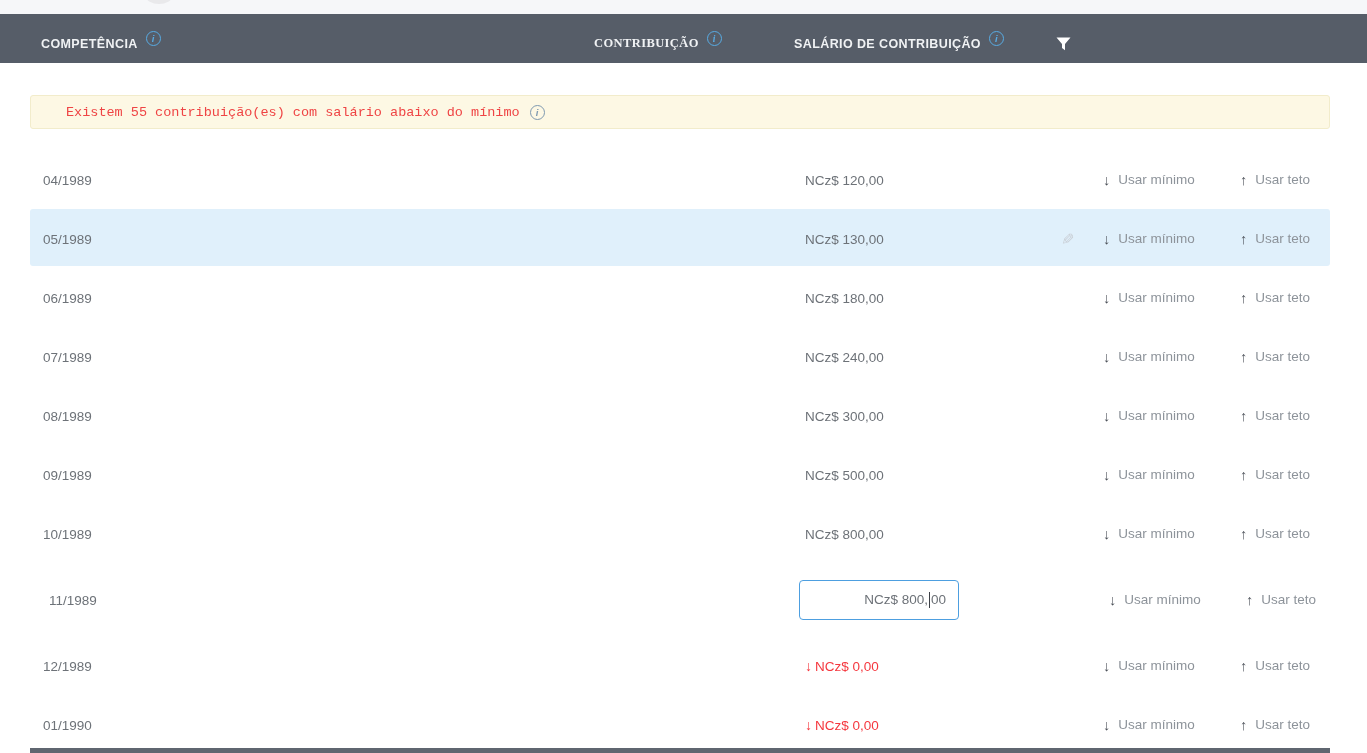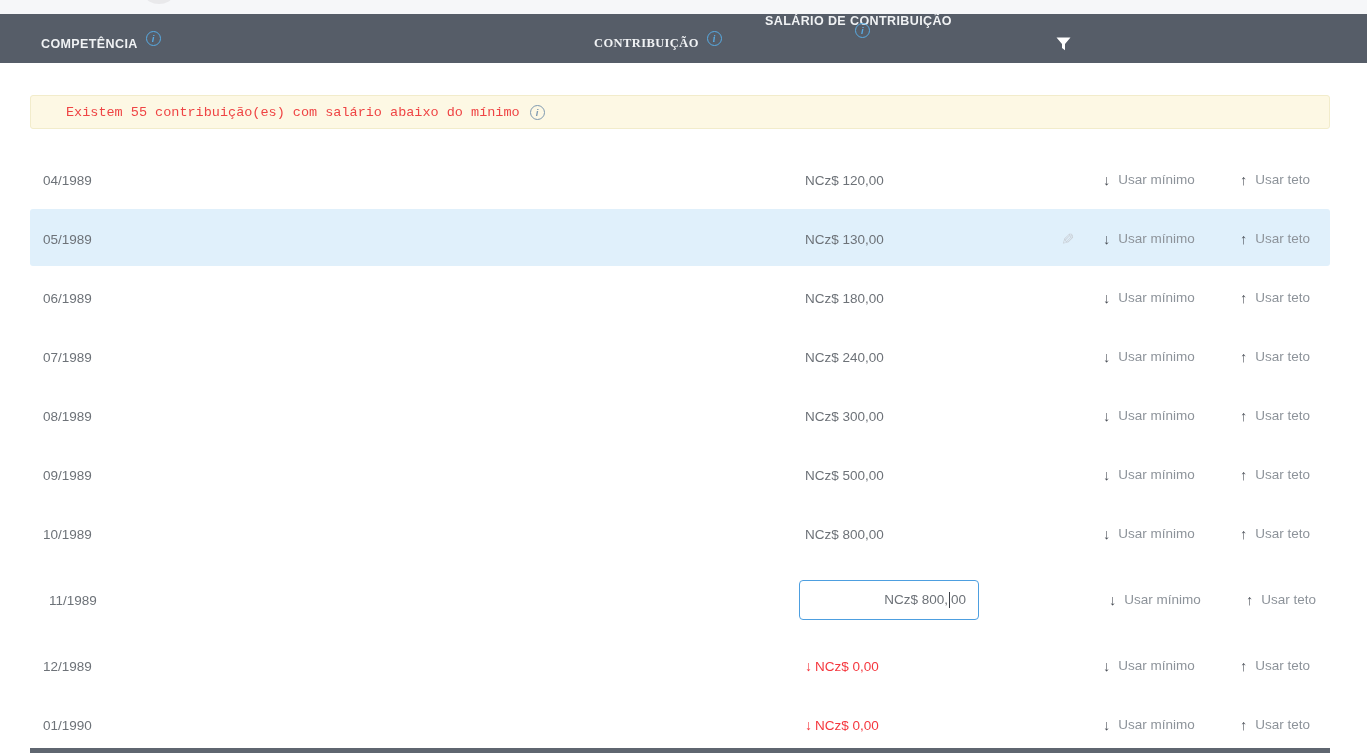--- a/index.html
+++ b/index.html
@@ -8,21 +8,21 @@
 
   
   .top-strip { position:absolute; left:0; top:0; width:1367px; height:14px; background:#f6f7f9; }
   .top-blob { position:absolute; left:146px; top:-11px; width:26px; height:15px; border-radius:50%; background:#e9e9eb; }
 
   
   .table-header { position:absolute; left:0; top:14px; width:1367px; height:49px; background:#565d68; }
   .col-label { position:absolute; top:0; height:59px; display:flex; align-items:center; color:#f0f2f4; font-size:12.5px; font-weight:bold; letter-spacing:0.4px; }
   .col-competencia { left:41px; }
   .col-contribuicao { left:594px;font-family:Liberation Serif, serif; }
-  .col-salario { left:765px;flex-direction:column; }
+  .col-salario { left:794px; }
   .info-icon { display:inline-flex; align-items:center; justify-content:center; width:15px; height:15px; border-radius:50%; border:1px solid #58ace4; color:#58ace4; font-size:9.5px; font-weight:bold; font-style:italic; margin-left:8px; transform:translateY(-5px); cursor:pointer; }
   .banner .info-icon { border-color:#7e99b0; color:#7e99b0; transform:translateY(0); margin-left:10px; }
 
   .filter-btn { position:absolute; left:1056px; top:0; height:59px; display:flex; align-items:center; cursor:pointer; }
   .green-btn { position:absolute; left:1095px; top:27px; width:235px; height:33px; background:#44b02f; border:none; border-radius:4px; color:#ffffff; font-family:inherit; font-size:12.5px; font-weight:bold; letter-spacing:0.3px; cursor:pointer; }
 
   
   .banner { position:absolute; left:30px; top:95px; width:1300px; height:34px; background:#fdf8e4; border:1px solid #f2eccb; border-radius:3px; display:flex; align-items:center; padding-left:35px; }
   .banner-text { color:#ef4444; font-size:13.5px;font-family:Liberation Mono, monospace; }
 
@@ -30,21 +30,21 @@
   .rows { position:absolute; left:0; top:150px; width:1367px; }
   .row { position:relative; width:1367px; height:59px; }
   .row.state-editing { height:73px;margin-left:6px; }
   .row.state-highlighted::before { content:''; position:absolute; left:30px; right:37px; top:0; bottom:2px; background:#e0f0fb; border-radius:3px; }
   .row > * { position:absolute; top:50%; transform:translateY(-50%); }
   .cell-date { left:43px; color:#6d7278; font-size:13.5px; }
   .cell-value { left:805px; color:#6d7278; font-size:13.5px; white-space:nowrap; cursor:pointer; }
   .cell-value.below { color:#f5383f; }
   .cell-value .val-arrow { color:#f5383f; font-size:14px; margin-right:3px; }
   .state-editing .cell-value { left:793px; cursor:default; }
-  .value-input { display:flex; align-items:center; justify-content:flex-end; width:180px; height:40px; padding-right:12px; background:#ffffff; border:1.5px solid #4d9fe0; border-radius:4px; color:#6d7278; font-size:13.5px; }
+  .value-input { display:flex; align-items:center; justify-content:flex-end; width:160px; height:40px; padding-right:12px; background:#ffffff; border:1.5px solid #4d9fe0; border-radius:4px; color:#6d7278; font-size:13.5px; }
   .caret { display:inline-block; width:1px; height:16px; background:#3c4046; margin:0 1px 0 1px; }
   .pencil { left:1061px; color:#c9cfd6; font-size:16px; transform:translateY(-50%) scaleX(-1); cursor:pointer; }
   .action-link { display:flex; align-items:center; gap:8px; color:#8d939a; font-size:13.5px; cursor:pointer; text-decoration:none; white-space:nowrap; }
   .action-link .arrow { color:#4d525a; font-size:14.5px; }
   .use-min { left:1103px; }
   .use-teto { left:1240px; }
 
   
   .bottom-bar { position:absolute; left:30px; top:748px; width:1300px; height:5px; background:#5f6670; }
 </style>

